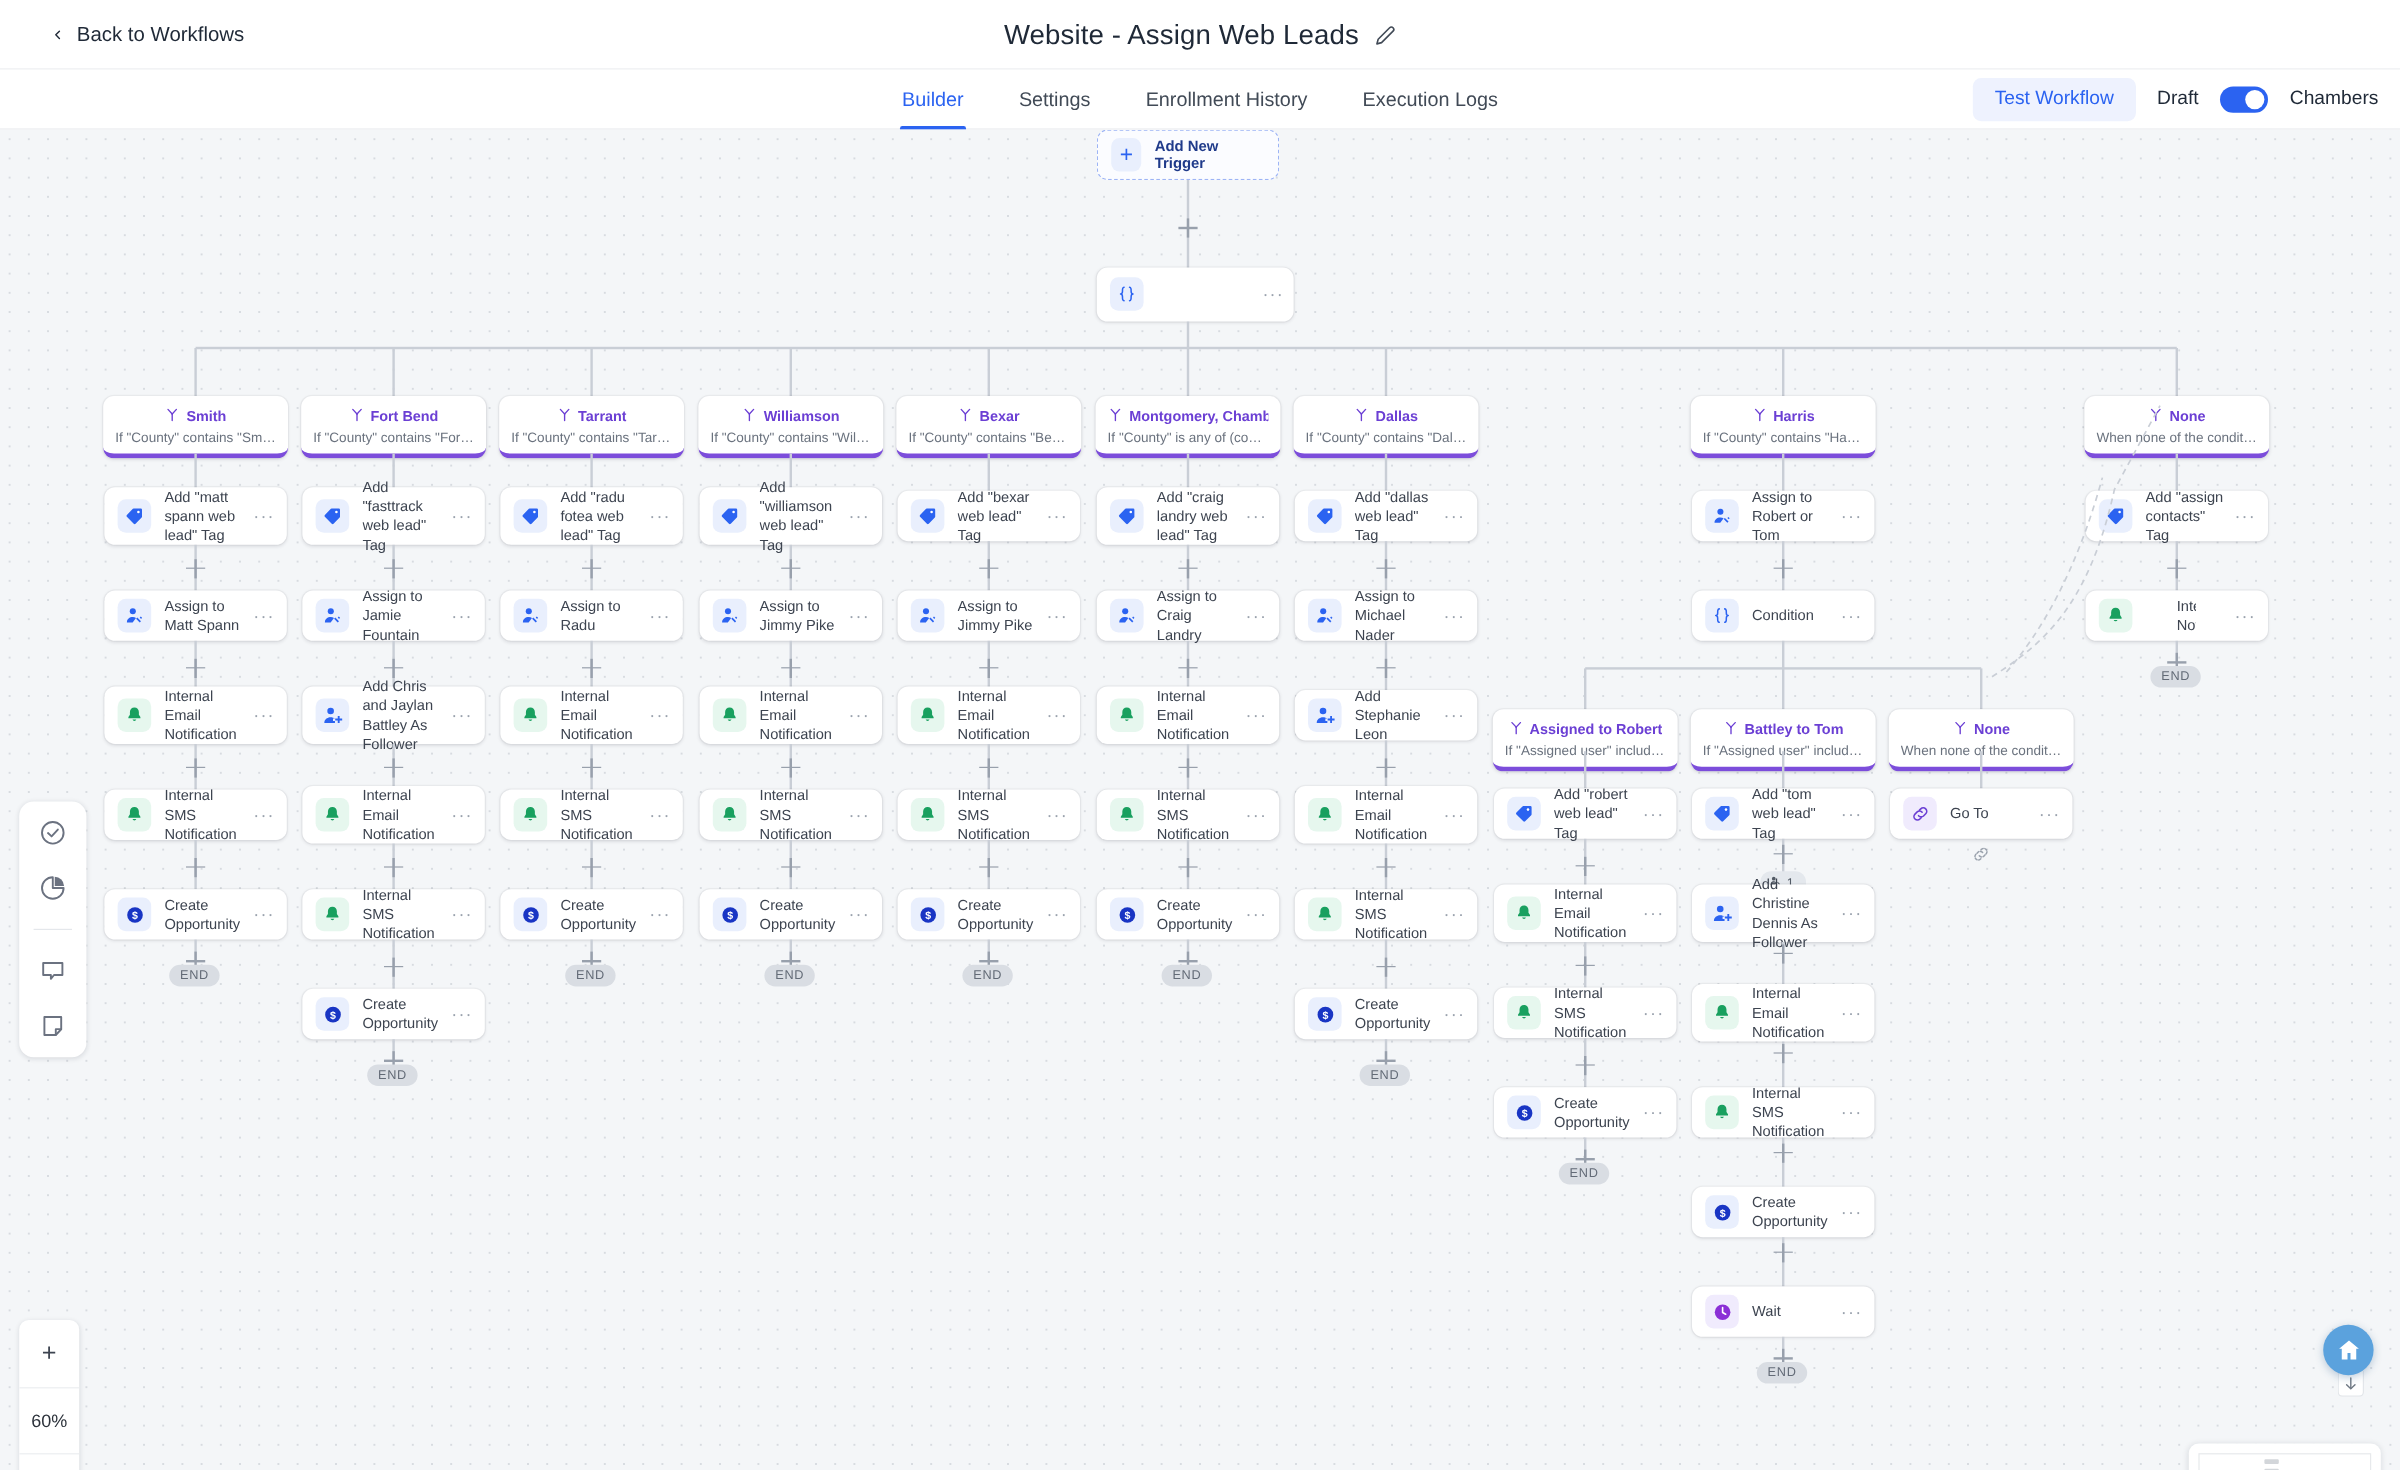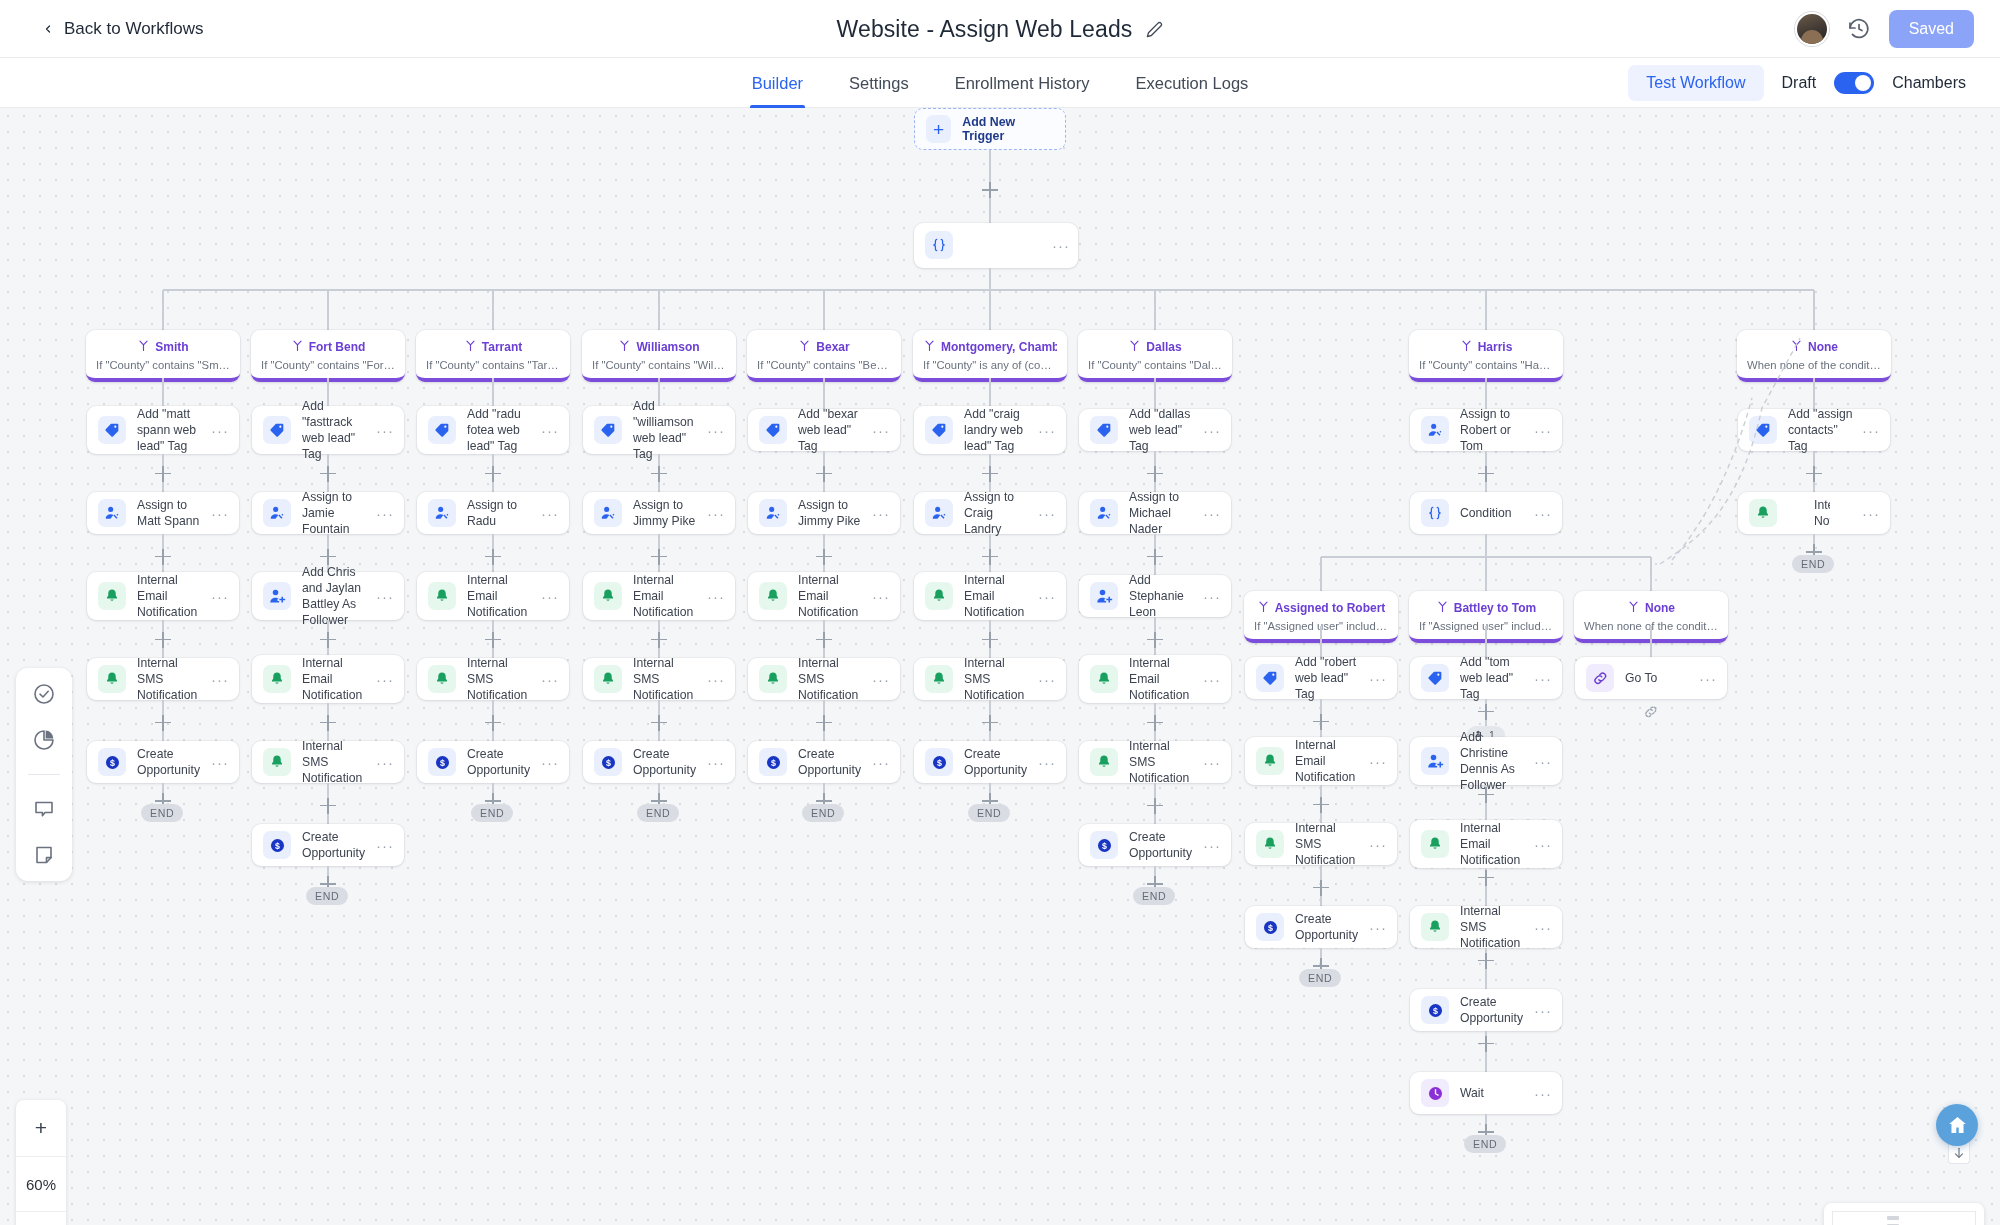--- a/index.html
+++ b/index.html
@@ -64,21 +64,21 @@
   .nav-tab {
     font-size: 16.5px; color: #414a56; cursor: pointer;
     height: 50px; display: flex; align-items: center; position: relative;
   }
   .nav-tab.active { color: #2b63f1; }
   .nav-tab.active::after {
     content: ""; position: absolute; bottom: 0; left: -2px; right: -2px;
     height: 3px; background: #2b63f1; border-radius: 2px 2px 0 0;
   }
   .nav-right {
-    position: absolute; right: 34px; top: 0; height: 50px;
+    position: absolute; right: 18px; top: 0; height: 50px;
     display: flex; align-items: center; gap: 18px;
   }
   .test-workflow-btn {
     background: #eef2fe; color: #2b63f1; font-size: 16px;
     border: none; border-radius: 7px; padding: 9px 18px; cursor: pointer;
     font-family: "Liberation Sans", sans-serif;
   }
   .draft-label, .publish-label { font-size: 16px; color: #1f2937; }
   .toggle {
     width: 40px; height: 22px; border-radius: 11px; background: #2b63f1;
@@ -239,29 +239,20 @@
     <span>Back to Workflows</span>
   </div>
 
   <div class="topbar-title-wrap">
     <span class="topbar-title">Website - Assign Web Leads</span>
     <svg class="pencil-icon" width="17" height="17" viewBox="0 0 24 24" fill="none" stroke="#414a56" stroke-width="1.9" stroke-linecap="round" stroke-linejoin="round">
         <path d="M17 3a2.8 2.8 0 1 1 4 4L7.5 20.5 2 22l1.5-5.5z"></path>
       </svg>
   </div>
 
-  <div class="topbar-right">
-    <div class="avatar"></div>
-    <svg class="history-icon" width="24" height="24" viewBox="0 0 24 24" fill="none" stroke="#59616d" stroke-width="1.7" stroke-linecap="round" stroke-linejoin="round">
-        <path d="M3.2 11a8.8 8.8 0 1 1 2.2 6.4"></path>
-        <polyline points="3 6 3 11 8 11"></polyline>
-        <polyline points="12 7.6 12 12 15 13.6"></polyline>
-      </svg>
-    <button class="saved-btn">Saved</button>
-  </div>
 </div>
 
 <div class="navbar">
   <div class="nav-tabs">
     <div class="nav-tab active">Builder</div>
     <div class="nav-tab">Settings</div>
     <div class="nav-tab">Enrollment History</div>
     <div class="nav-tab">Execution Logs</div>
   </div>
   <div class="nav-right">

